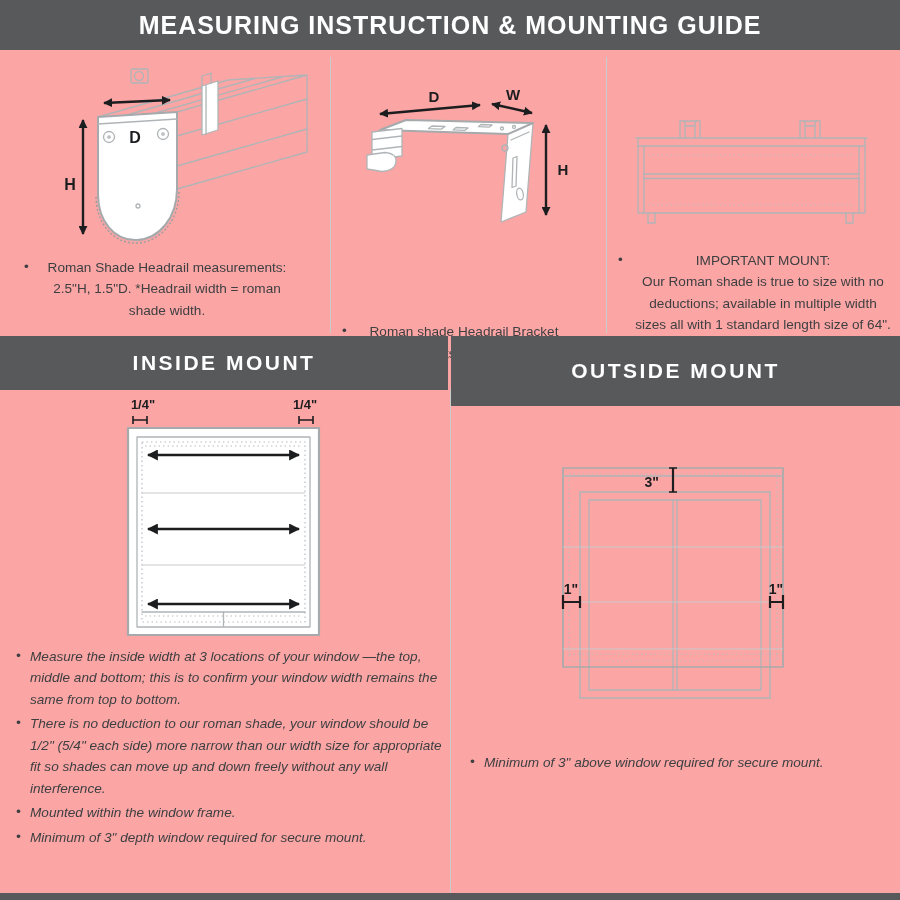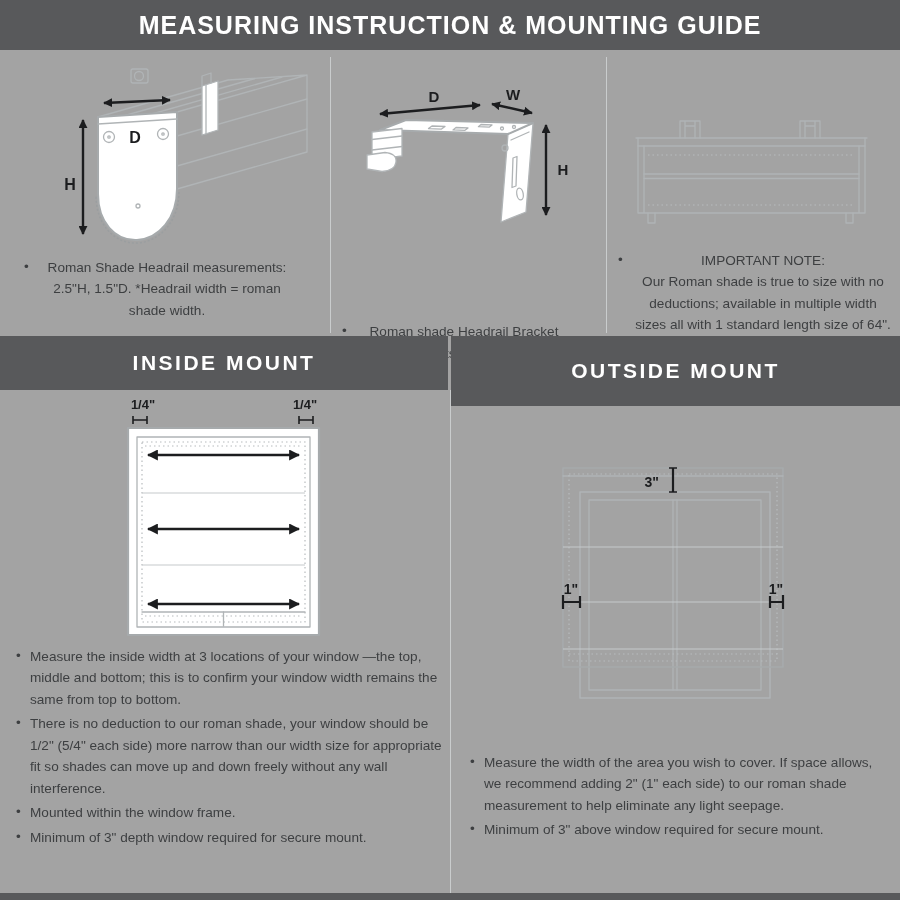--- a/index.html
+++ b/index.html
@@ -1,37 +1,37 @@
 <!DOCTYPE html>
 <html><head>
 <meta charset="utf-8">
 <style>
   * { margin:0; padding:0; box-sizing:border-box; }
   html,body { background:#ffffff; }
   body { width:900px; height:900px; position:relative; overflow:hidden;
          font-family:"Liberation Sans", sans-serif; color:#3d3f41; }
-  .page { position:absolute; left:0; top:0; width:900px; height:900px; background:#a3a3a3; }
+  .page { position:absolute; left:0; top:0; width:900px; height:900px; background:#fca5a5; }
 
   .bar { position:absolute; background:#58595b; color:#ffffff; display:flex;
          align-items:center; justify-content:center; font-weight:bold; }
   #hdr-bar   { left:0;   top:0;     width:900px; height:50px; font-size:25px; letter-spacing:1px; }
   #inside-bar  { left:0;   top:336px; width:448px; height:54px; font-size:21px; letter-spacing:2.5px; }
   #outside-bar { left:451px; top:336px; width:449px; height:70px; font-size:21px; letter-spacing:2.5px; }
   #footer-bar { left:0; top:893px; width:900px; height:7px; }
 
   .vdiv { position:absolute; width:1px; background:#c9cccd; }
   #vdiv-top1 { left:330px; top:57px;  height:276px; }
   #vdiv-top2 { left:606px; top:57px;  height:276px; }
   #vdiv-bot  { left:450px; top:390px; height:503px; }
 
   .cap { position:absolute; font-size:13.6px; line-height:1.58; color:#3d3f41;text-align:center; }
   .li  { position:relative; padding-left:14px; }
   .li::before { content:"•"; position:absolute; left:0; top:-1px; color:#3d3f41; }
   .bullets { position:absolute; font-size:13.6px; line-height:1.58; color:#3d3f41; }
-  .bullets .li { margin-bottom:3px; }
+  .bullets .li { margin-bottom:3px;font-style:italic; }
 
   svg { position:absolute; }
   svg text { font-family:"Liberation Sans", sans-serif; font-weight:bold;
              fill:#1c1d1f; text-anchor:middle; }
   .t16 { font-size:16px; } .t15 { font-size:15px; } .t13 { font-size:13px; } .t14 { font-size:14px; }
   .ol   { stroke:#a6aaac; stroke-width:2;   fill:none; stroke-linejoin:round; stroke-linecap:round; }
   .olw  { stroke:#a6aaac; stroke-width:2;   fill:#ffffff; stroke-linejoin:round; }
   .ln   { stroke:#b0b4b6; stroke-width:1.3; fill:none; stroke-linejoin:round; stroke-linecap:round; }
   .lnw  { stroke:#b0b4b6; stroke-width:1.3; fill:#ffffff; stroke-linejoin:round; }
   .fold { stroke:#c6c9cb; stroke-width:1.1; fill:none; }
@@ -150,21 +150,21 @@
       <line class="dot" x1="26" y1="53" x2="233" y2="53"></line>
       <line class="dot" x1="26" y1="103" x2="233" y2="103"></line>
       <line class="ln" x1="22" y1="72" x2="237" y2="72"></line>
       <line class="ln" x1="22" y1="76.5" x2="237" y2="76.5"></line>
       <path class="ln" d="M26,111 L26,121 L33,121 L33,111 M224,111 L224,121 L231,121 L231,111"></path>
     </g>
   </svg>
 
   <div class="cap" style="left:618px; top:250px; width:276px;">
     <div class="li">
-      <span>IMPORTANT NOTE:</span>
+      <span>IMPORTANT MOUNT:</span>
       <div>Our Roman shade is true to size with no deductions; available in multiple width sizes all with 1 standard length size of 64".</div>
     </div>
   </div>
 
   <div id="inside-bar" class="bar">
     <span>INSIDE MOUNT</span>
   </div>
   <div id="outside-bar" class="bar">
     <span>OUTSIDE MOUNT</span>
   </div>
@@ -231,19 +231,18 @@
     <g>
       <path class="mkb" d="M29,156 L46,156 M29,149 L29,163 M46,150 L46,162"></path>
       <path class="mkb" d="M236,156 L249,156 M236,150 L236,162 M249,149 L249,163"></path>
     </g>
     <text class="t14" x="125" y="41" style="text-anchor:end">3"</text>
     <text class="t14" x="37" y="148">1"</text>
     <text class="t14" x="242" y="148">1"</text>
   </svg>
 
   <div class="bullets" style="left:470px; top:752px; width:418px;">
-    <div class="li"><span>Measure the width of the area you wish to cover. If space allows, we recommend adding 2" (1" each side) to our roman shade measurement to help eliminate any light seepage.</span></div>
     <div class="li"><span>Minimum of 3" above window required for secure mount.</span></div>
   </div>
 
   <footer id="footer-bar" class="bar"></footer>
 
 </div>
 
 </body></html>

